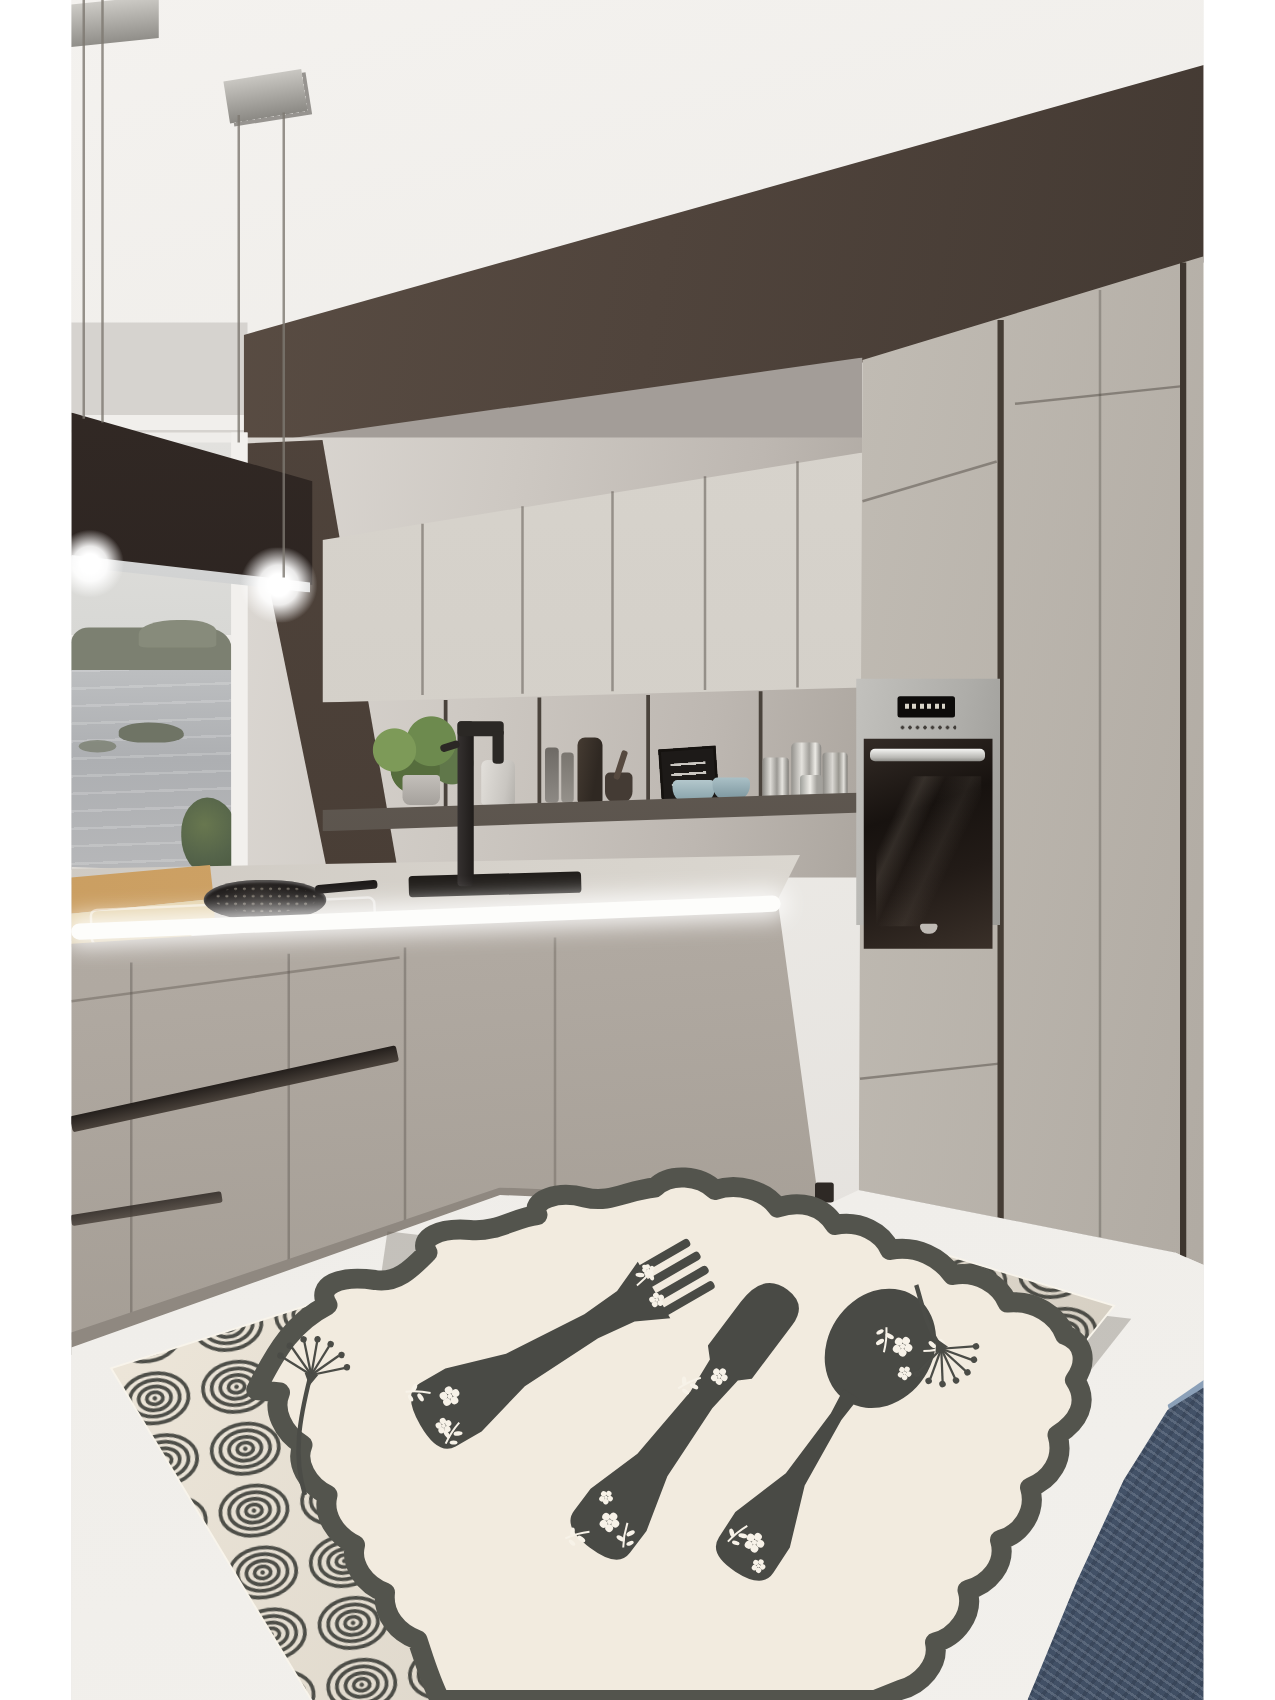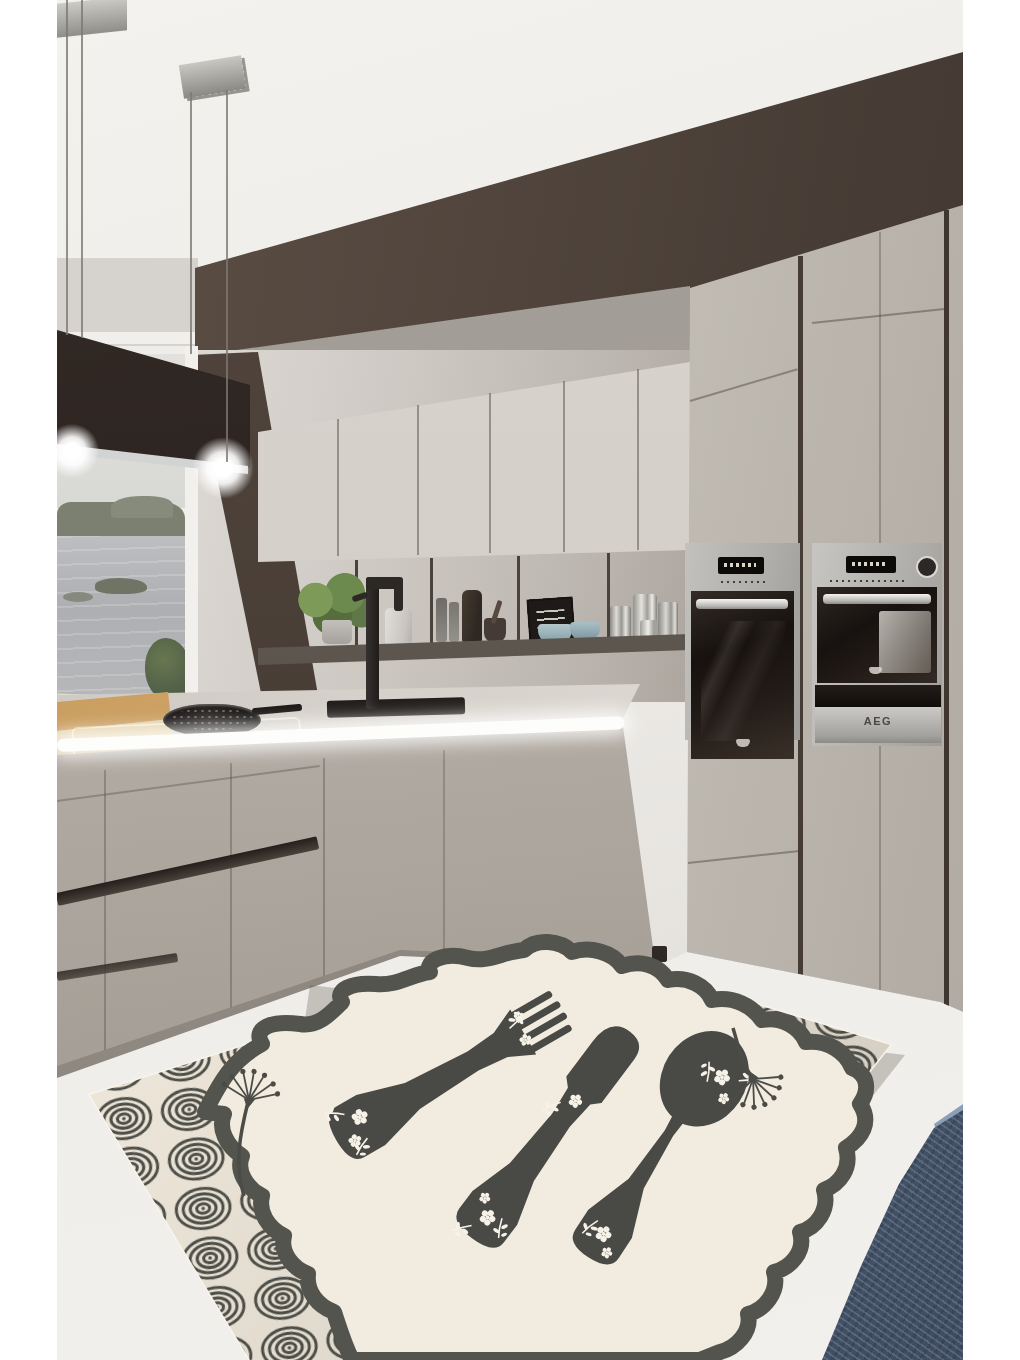--- a/index.html
+++ b/index.html
@@ -111,39 +111,20 @@
          background-image:radial-gradient(circle,#413d39 1.2px,rgba(0,0,0,0) 1.5px);background-size:6px 6px;"></div>
     <div class="abs" style="left:6px;top:48px;width:103px;height:168px;
          background:linear-gradient(160deg,#332b26 0%,#17120f 35%,#221b17 65%,#3a3029 100%);">
       <div class="abs" style="left:5px;top:8px;width:92px;height:10px;background:linear-gradient(#f5f5f3,#b9b8b4 70%,#8f8e8a);border-radius:4px;"></div>
       <div class="abs" style="left:10px;top:30px;width:84px;height:120px;opacity:.5;
            background:linear-gradient(115deg,rgba(0,0,0,0) 20%,rgba(185,175,160,.30) 28%,rgba(0,0,0,0) 40%,rgba(185,175,160,.18) 55%,rgba(0,0,0,0) 66%);"></div>
       <div class="abs" style="left:45px;top:148px;width:14px;height:8px;background:#d8d5cf;border-radius:2px 2px 6px 6px;opacity:.85;"></div>
     </div>
   </div>
 
-  <div class="abs" style="left:812px;top:543px;width:130px;height:203px;background:linear-gradient(100deg,#c6c5c1,#b0afab 60%,#9e9d99 100%);">
-    <div class="abs" style="left:34px;top:13px;width:50px;height:17px;background:#0d0b0a;border-radius:2px;">
-      <div class="abs" style="left:6px;top:6px;width:36px;height:4px;background:repeating-linear-gradient(90deg,#d8d4c8 0 3px,rgba(0,0,0,0) 3px 6px);"></div>
-    </div>
-    <div class="abs" style="left:104px;top:13px;width:18px;height:18px;border-radius:50%;background:#2c2825;border:2px solid #d9d8d4;"></div>
-    <div class="abs" style="left:16px;top:35px;width:80px;height:6px;
-         background-image:radial-gradient(circle,#413d39 1.2px,rgba(0,0,0,0) 1.5px);background-size:6px 6px;"></div>
-    <div class="abs" style="left:5px;top:44px;width:120px;height:96px;
-         background:linear-gradient(150deg,#2e2722 0%,#171210 40%,#241d18 70%,#332a24 100%);">
-      <div class="abs" style="left:6px;top:7px;width:108px;height:10px;background:linear-gradient(#f3f3f1,#b5b4b0 70%,#8b8a86);border-radius:4px;"></div>
-      <div class="abs" style="left:62px;top:24px;width:52px;height:62px;background:linear-gradient(120deg,rgba(235,232,225,.75),rgba(200,195,185,.35));border-radius:3px;"></div>
-      <div class="abs" style="left:52px;top:80px;width:13px;height:7px;background:#d8d5cf;border-radius:2px 2px 5px 5px;opacity:.85;"></div>
-    </div>
-    <div class="abs" style="left:3px;top:142px;width:126px;height:22px;background:linear-gradient(#221d19,#0f0c0a);"></div>
-    <div class="abs" style="left:3px;top:164px;width:126px;height:36px;background:linear-gradient(#cbcac6,#a3a19d 80%,#8d8b87);">
-      <div style="position:absolute;left:0;right:0;top:8px;text-align:center;font-size:11px;font-weight:bold;
-           color:#4a4744;letter-spacing:1.5px;">AEG</div>
-    </div>
-  </div>
 
   <div class="abs" style="left:0;top:0;width:1020px;height:1360px;
        clip-path:polygon(57px 695px,640px 684px,622px 720px,57px 753px);
        background:linear-gradient(95deg,#cdc8c1 0%,#d8d4cd 50%,#e3dfd9 100%);"></div>
 
   <div class="abs" style="left:327px;top:699px;width:138px;height:17px;background:#201d1a;border-radius:3px;transform:rotate(-1.5deg);"></div>
   <div class="abs" style="left:366px;top:577px;width:13px;height:132px;background:linear-gradient(90deg,#353130,#1f1c1a);border-radius:3px;"></div>
   <div class="abs" style="left:366px;top:577px;width:37px;height:12px;background:#2b2825;border-radius:3px;"></div>
   <div class="abs" style="left:394px;top:585px;width:9px;height:26px;background:#2b2825;border-radius:0 0 3px 3px;"></div>
   <div class="abs" style="left:352px;top:594px;width:16px;height:6px;background:#2b2825;border-radius:3px;transform:rotate(-18deg);"></div>

